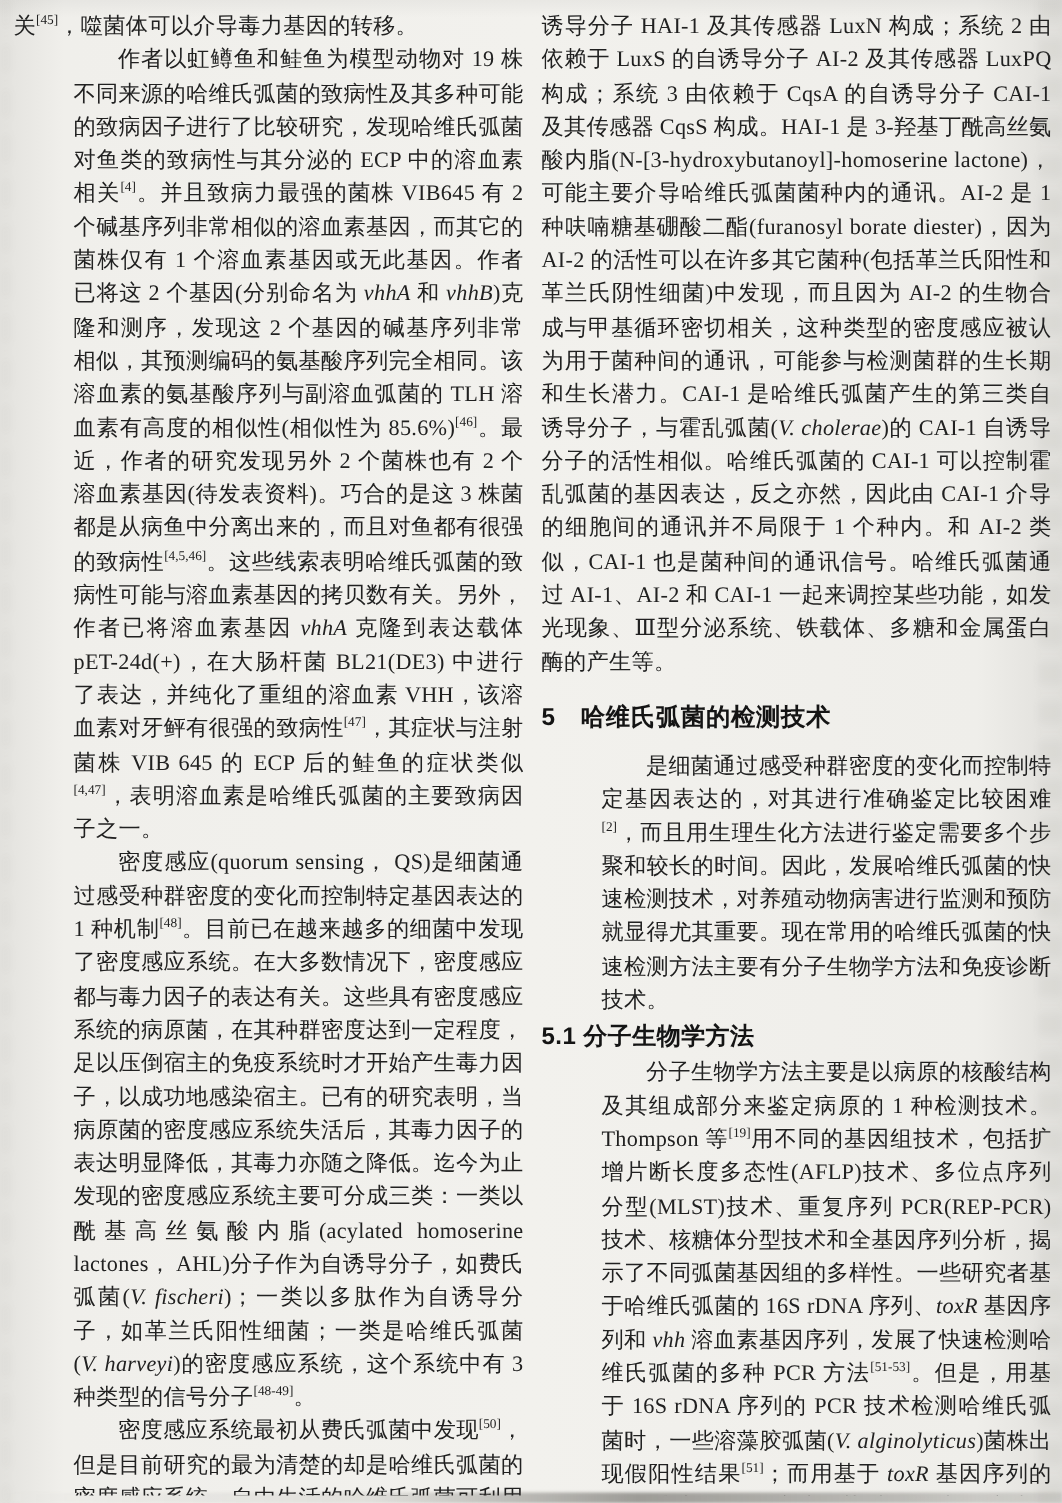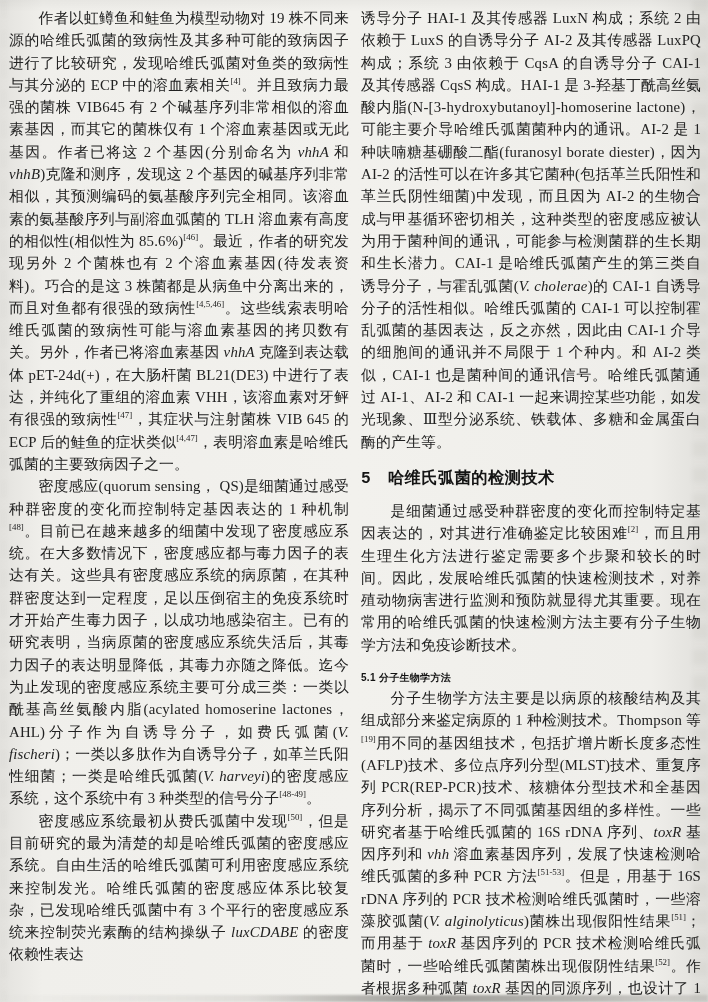--- a/index.html
+++ b/index.html
@@ -20,34 +20,34 @@
   .cols { display:flex; gap:12px; height:990px; overflow:hidden; }
   .col  { width:340px; overflow:hidden; }
   .para {
     margin:0;
     font-size:14.8px;
     line-height:22.3px;
     text-align:justify;
     letter-spacing:0.2px;
     color:#212121;
   }
-  .para.indent { text-indent:2em; }
+  .para.indent { text-indent:2em;margin-left:40px; }
   .para sup {
     font-size:0.6em; vertical-align:super; line-height:0; letter-spacing:0;
   }
   .para i { font-style:italic; }
   h2.heading {
-    font-family:Liberation Mono, monospace;
+    font-family:Liberation Sans, sans-serif;
     font-weight:bold; font-size:16.2px; color:#141414;
     margin:14px 0 11px 0; letter-spacing:0.5px;
   }
   h3.subheading {
     font-family:"Liberation Sans","DejaVu Sans",sans-serif;
-    font-weight:bold; font-size:10px; color:#141414;
-    margin:15px 0 2px 0; letter-spacing:0.3px;
+    font-weight:bold; font-size:16px; color:#141414;
+    margin:3px 0 2px 0; letter-spacing:0.3px;
   }
   
   .artifact { position:absolute; pointer-events:none; }
   .bottom-smudge {
     left:0; right:0; bottom:0; height:7px;
     background:linear-gradient(90deg, rgba(70,68,62,0) 0%, rgba(70,68,62,0.10) 35%, rgba(55,53,48,0.45) 60%, rgba(55,53,48,0.28) 85%, rgba(70,68,62,0.12) 100%);
     filter:blur(1px);
   }
   .edge-ghost-right {
     top:0; right:0; width:16px; height:100%;
@@ -60,20 +60,21 @@
     filter:blur(2px); opacity:0.4;
   }
 </style>
 </head>
 <body>
 
 <div class="page">
   <div class="cols">
 
     <div class="col">
+      <p class="para"><span>关</span><sup>[45]</sup><span>，噬菌体可以介导毒力基因的转移。</span></p>
       <p class="para indent"><span>作者以虹鳟鱼和鲑鱼为模型动物对 19 株不同来源的哈维氏弧菌的致病性及其多种可能的致病因子进行了比较研究，发现哈维氏弧菌对鱼类的致病性与其分泌的 ECP 中的溶血素相关</span><sup>[4]</sup><span>。并且致病力最强的菌株 VIB645 有 2 个碱基序列非常相似的溶血素基因，而其它的菌株仅有 1 个溶血素基因或无此基因。作者已将这 2 个基因(分别命名为 </span><i>vhhA</i><span> 和 </span><i>vhhB</i><span>)克隆和测序，发现这 2 个基因的碱基序列非常相似，其预测编码的氨基酸序列完全相同。该溶血素的氨基酸序列与副溶血弧菌的 TLH 溶血素有高度的相似性(相似性为 85.6%)</span><sup>[46]</sup><span>。最近，作者的研究发现另外 2 个菌株也有 2 个溶血素基因(待发表资料)。巧合的是这 3 株菌都是从病鱼中分离出来的，而且对鱼都有很强的致病性</span><sup>[4,5,46]</sup><span>。这些线索表明哈维氏弧菌的致病性可能与溶血素基因的拷贝数有关。另外，作者已将溶血素基因 </span><i>vhhA</i><span> 克隆到表达载体 pET-24d(+)，在大肠杆菌 BL21(DE3) 中进行了表达，并纯化了重组的溶血素 VHH，该溶血素对牙鲆有很强的致病性</span><sup>[47]</sup><span>，其症状与注射菌株 VIB 645 的 ECP 后的鲑鱼的症状类似</span><sup>[4,47]</sup><span>，表明溶血素是哈维氏弧菌的主要致病因子之一。</span></p>
       <p class="para indent"><span>密度感应(quorum sensing， QS)是细菌通过感受种群密度的变化而控制特定基因表达的 1 种机制</span><sup>[48]</sup><span>。目前已在越来越多的细菌中发现了密度感应系统。在大多数情况下，密度感应都与毒力因子的表达有关。这些具有密度感应系统的病原菌，在其种群密度达到一定程度，足以压倒宿主的免疫系统时才开始产生毒力因子，以成功地感染宿主。已有的研究表明，当病原菌的密度感应系统失活后，其毒力因子的表达明显降低，其毒力亦随之降低。迄今为止发现的密度感应系统主要可分成三类：一类以酰基高丝氨酸内脂(acylated homoserine lactones， AHL)分子作为自诱导分子，如费氏弧菌(</span><i>V. fischeri</i><span>)；一类以多肽作为自诱导分子，如革兰氏阳性细菌；一类是哈维氏弧菌(</span><i>V. harveyi</i><span>)的密度感应系统，这个系统中有 3 种类型的信号分子</span><sup>[48-49]</sup><span>。</span></p>
       <p class="para indent"><span>密度感应系统最初从费氏弧菌中发现</span><sup>[50]</sup><span>，但是目前研究的最为清楚的却是哈维氏弧菌的密度感应系统。自由生活的哈维氏弧菌可利用密度感应系统来控制发光。哈维氏弧菌的密度感应体系比较复杂，已发现哈维氏弧菌中有 3 个平行的密度感应系统来控制荧光素酶的结构操纵子 </span><i>luxCDABE</i><span> 的密度依赖性表达</span></p>
     </div>
 
     <div class="col">
       <p class="para"><span>诱导分子 HAI-1 及其传感器 LuxN 构成；系统 2 由依赖于 LuxS 的自诱导分子 AI-2 及其传感器 LuxPQ 构成；系统 3 由依赖于 CqsA 的自诱导分子 CAI-1 及其传感器 CqsS 构成。HAI-1 是 3-羟基丁酰高丝氨酸内脂(N-[3-hydroxybutanoyl]-homoserine lactone)，可能主要介导哈维氏弧菌菌种内的通讯。AI-2 是 1 种呋喃糖基硼酸二酯(furanosyl borate diester)，因为 AI-2 的活性可以在许多其它菌种(包括革兰氏阳性和革兰氏阴性细菌)中发现，而且因为 AI-2 的生物合成与甲基循环密切相关，这种类型的密度感应被认为用于菌种间的通讯，可能参与检测菌群的生长期和生长潜力。CAI-1 是哈维氏弧菌产生的第三类自诱导分子，与霍乱弧菌(</span><i>V. cholerae</i><span>)的 CAI-1 自诱导分子的活性相似。哈维氏弧菌的 CAI-1 可以控制霍乱弧菌的基因表达，反之亦然，因此由 CAI-1 介导的细胞间的通讯并不局限于 1 个种内。和 AI-2 类似，CAI-1 也是菌种间的通讯信号。哈维氏弧菌通过 AI-1、AI-2 和 CAI-1 一起来调控某些功能，如发光现象、Ⅲ型分泌系统、铁载体、多糖和金属蛋白酶的产生等。</span></p>
       <h2 class="heading">5　哈维氏弧菌的检测技术</h2>
       <p class="para indent"><span>是细菌通过感受种群密度的变化而控制特定基因表达的，对其进行准确鉴定比较困难</span><sup>[2]</sup><span>，而且用生理生化方法进行鉴定需要多个步聚和较长的时间。因此，发展哈维氏弧菌的快速检测技术，对养殖动物病害进行监测和预防就显得尤其重要。现在常用的哈维氏弧菌的快速检测方法主要有分子生物学方法和免疫诊断技术。</span></p>
       <h3 class="subheading">5.1 分子生物学方法</h3>

